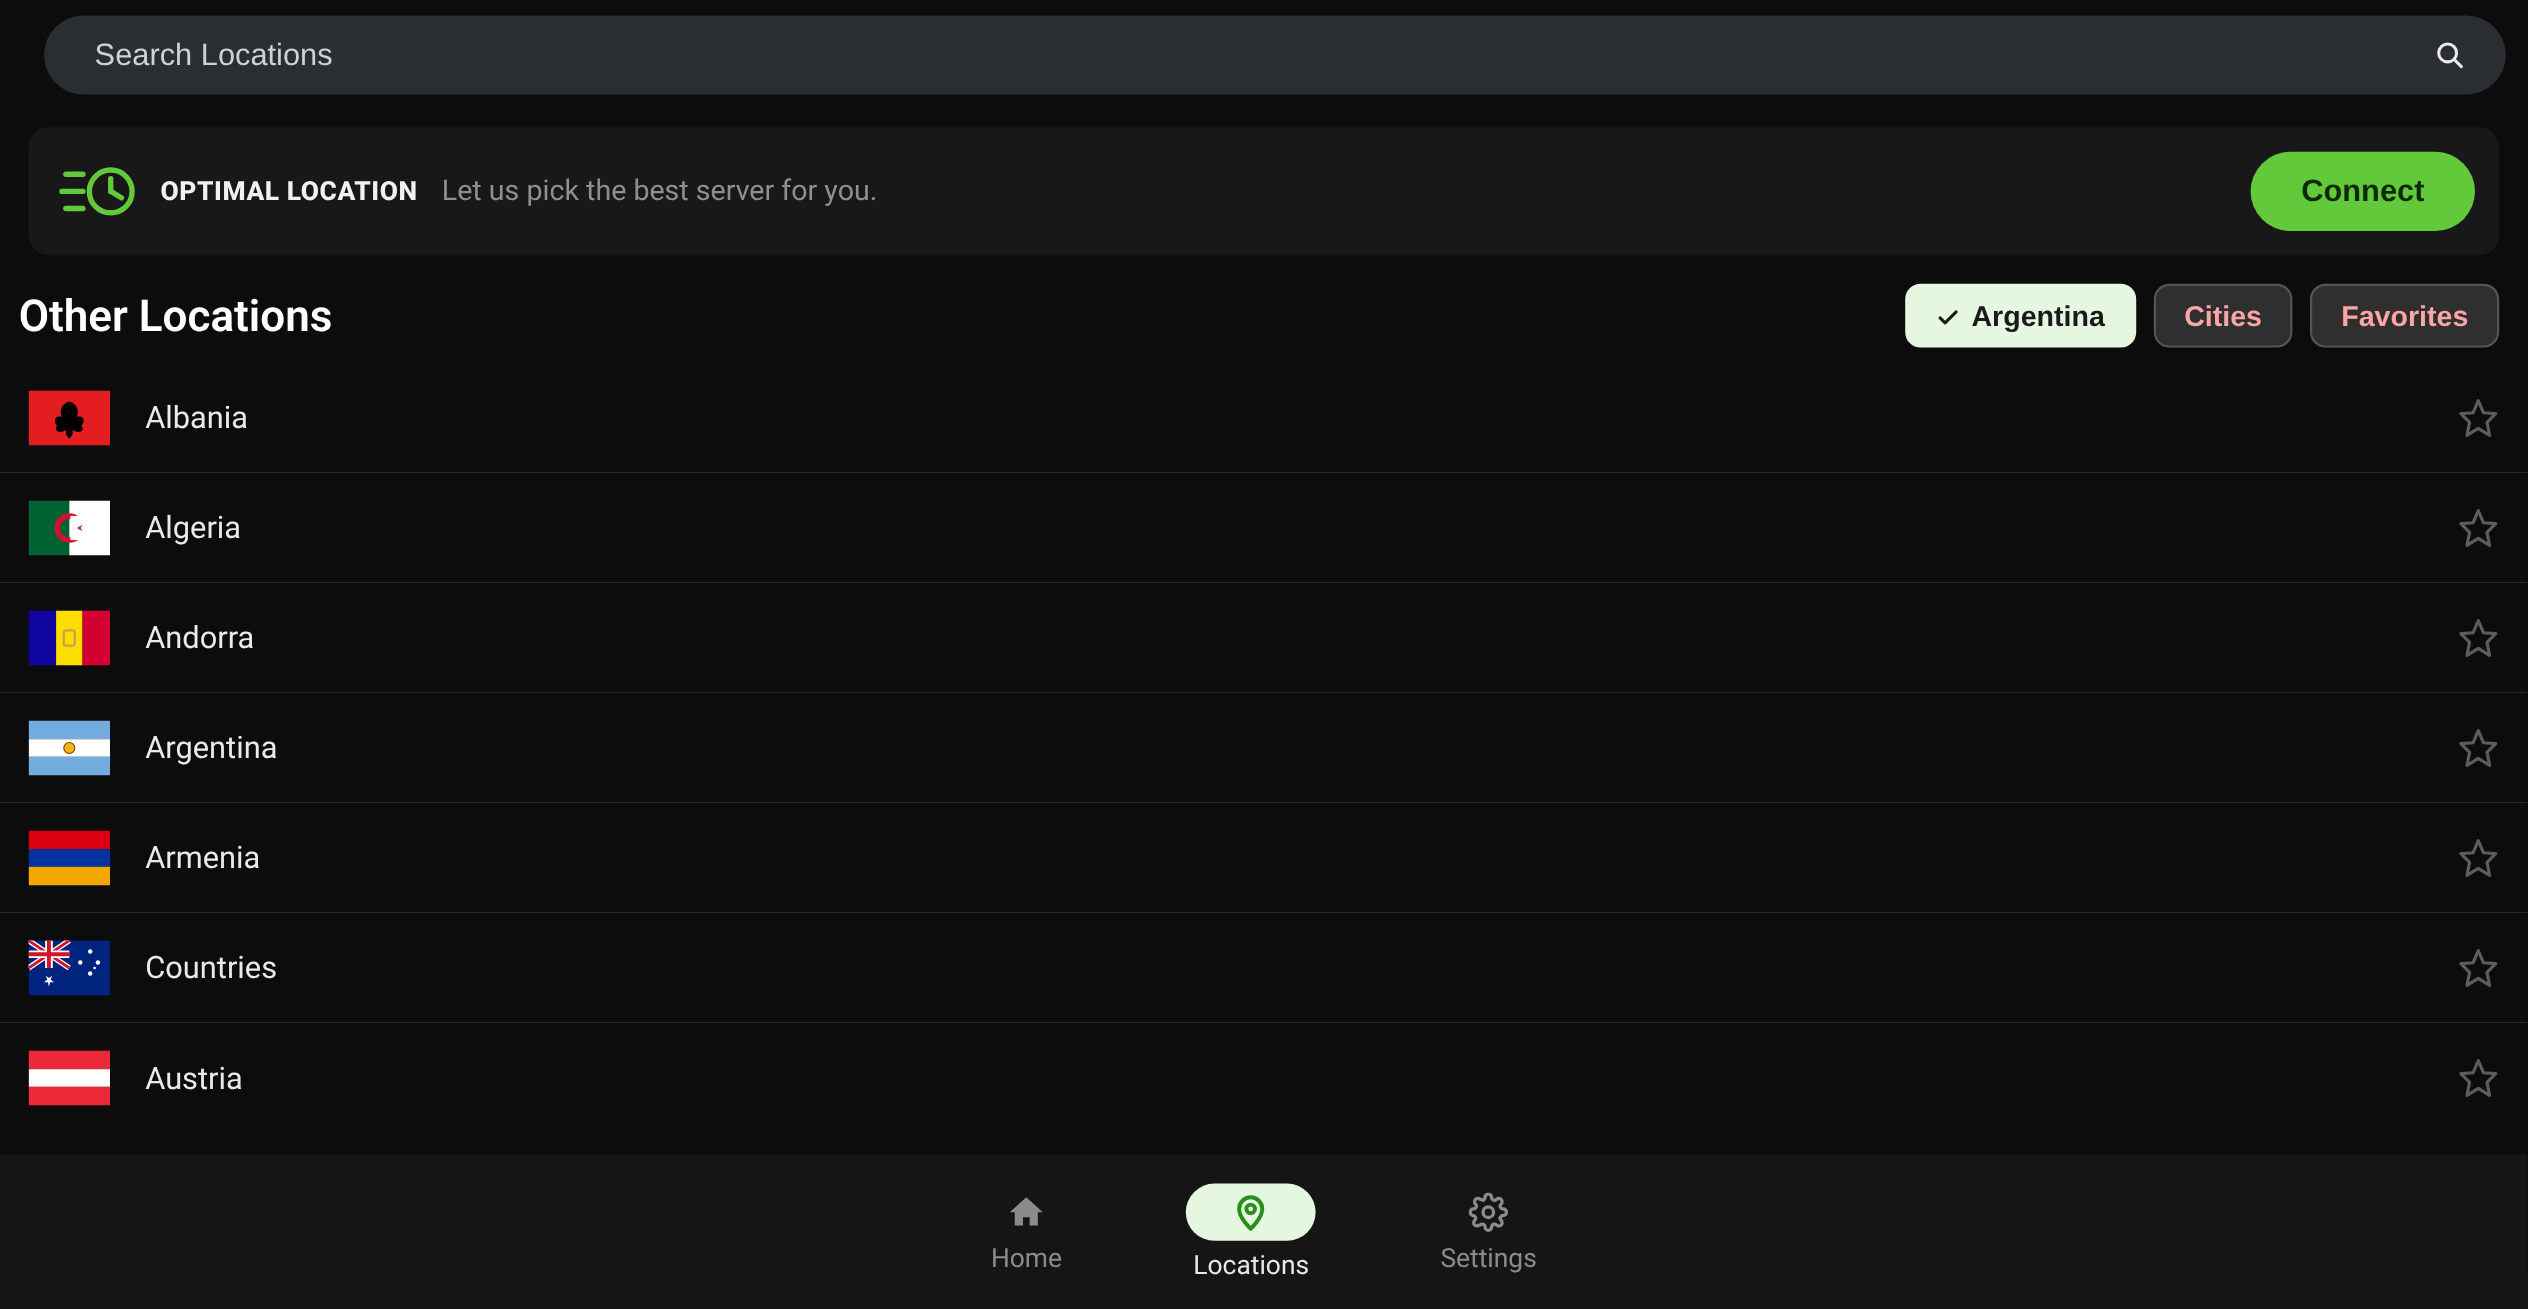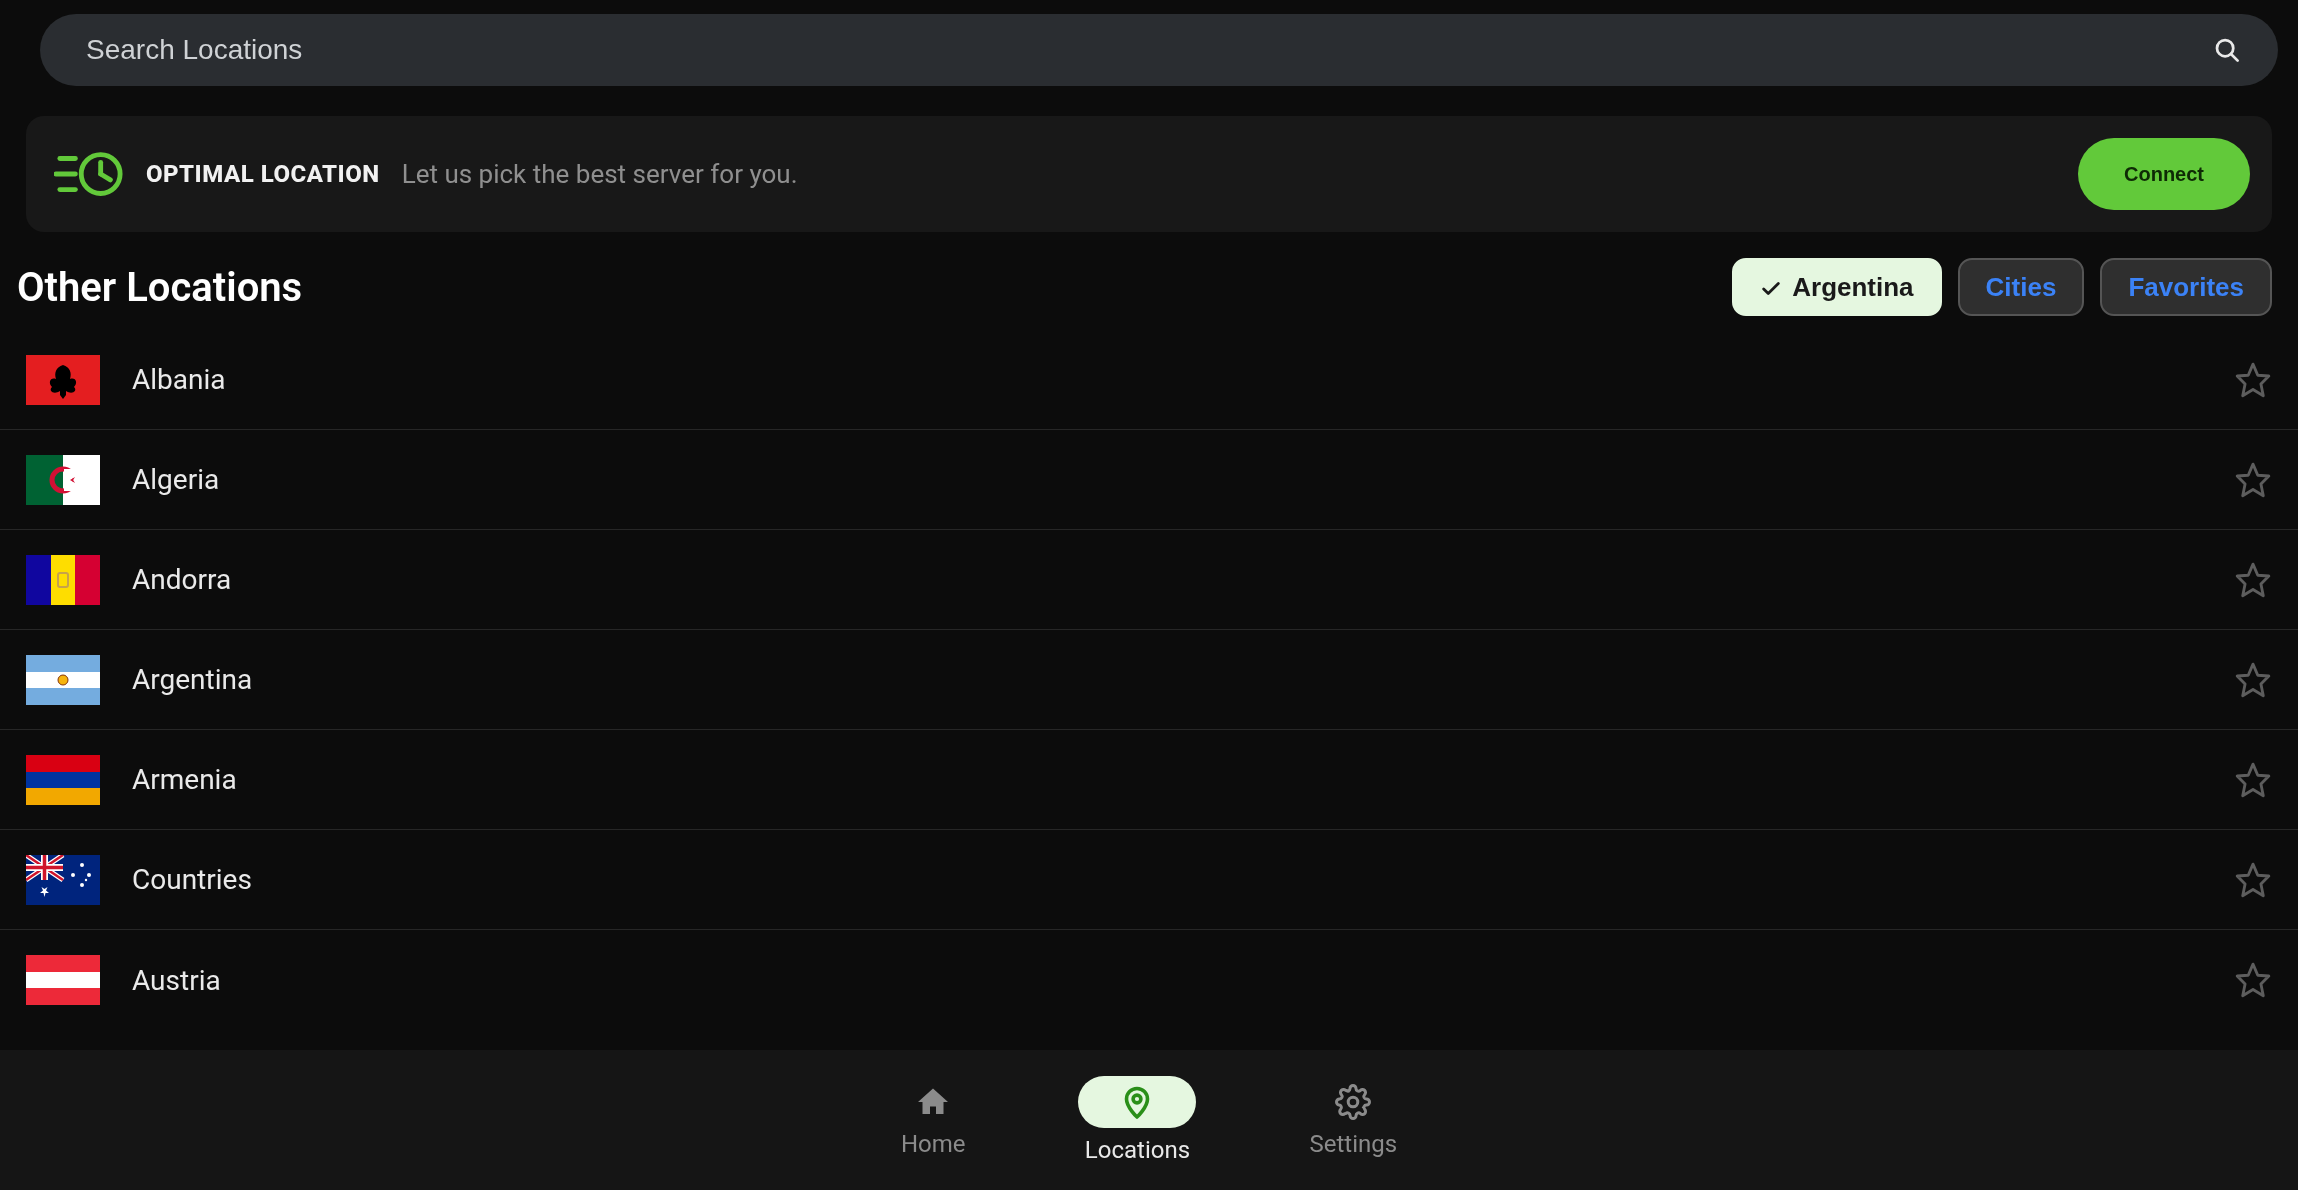--- a/index.html
+++ b/index.html
@@ -92,21 +92,21 @@
     color: #8f8f8f;
   }
   .banner .spacer { flex: 1; }
   .connect-btn {
     background: var(--accent);
     color: #0e2a05;
     border: none;
     border-radius: 36px;
     height: 72px;
     padding: 0 46px;
-    font-size: 20px;
+    font-size: 28px;
     font-weight: 700;
     cursor: pointer;
   }
 
   
   .section-header {
     display: flex;
     align-items: center;
     padding: 26px 26px 0 17px;
   }
@@ -119,21 +119,21 @@
   .chip-group { display: flex; gap: 16px; }
   .chip {
     display: inline-flex;
     align-items: center;
     gap: 10px;
     height: 58px;
     padding: 0 26px;
     border-radius: 14px;
     border: 2px solid var(--chip-border);
     background: #2f2f2f;
-    color: #3b82f6;
+    color: #fca5a5;
     font-size: 26px;
     font-weight: 600;
     cursor: pointer;
   }
   .chip.active {
     background: var(--active-pill-bg);
     color: var(--active-pill-text);
     border-color: var(--active-pill-bg);
   }
   .chip .check { width: 22px; height: 22px; }

